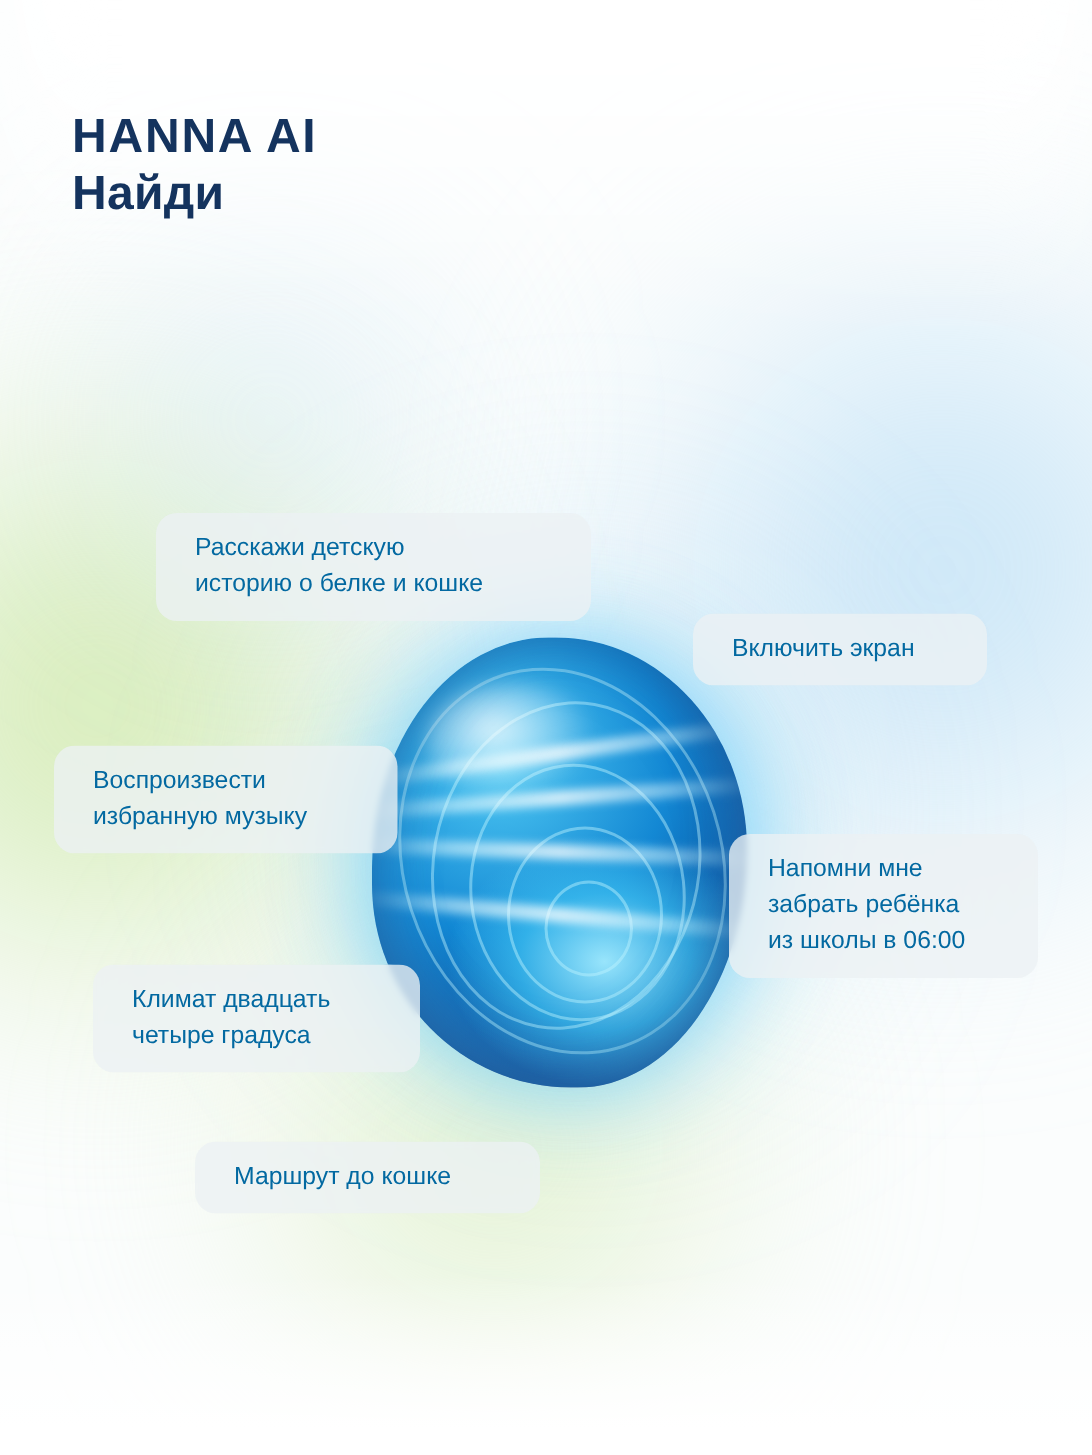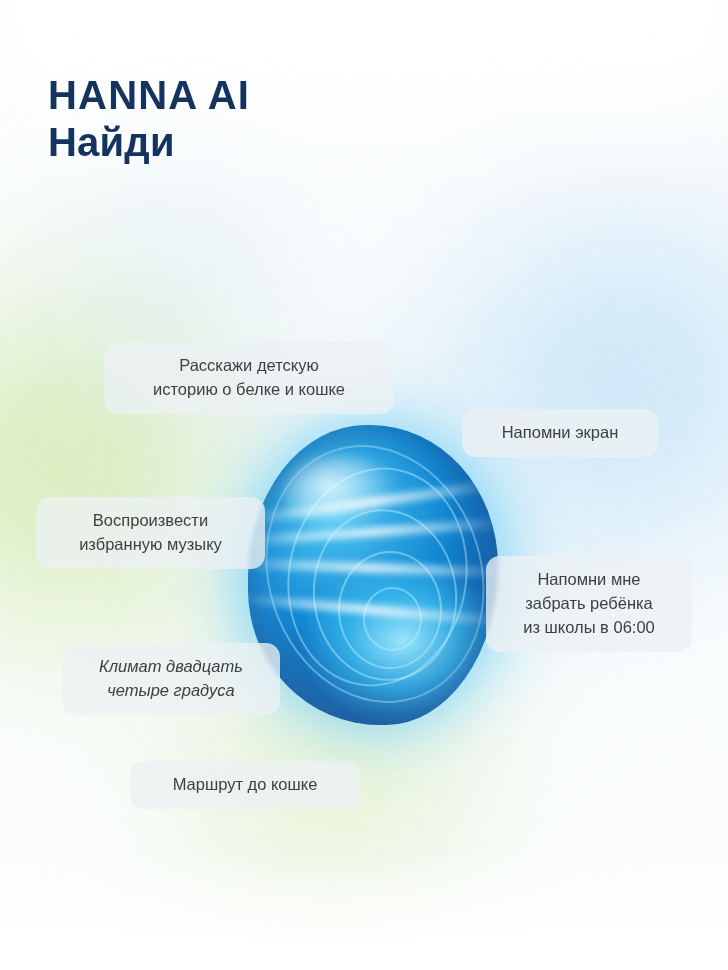--- a/index.html
+++ b/index.html
@@ -86,21 +86,21 @@
   }
 
   
   .headline {
     position: absolute;
     left: 48px;
     top: 72px;
     z-index: 8;
   }
   .headline .line {
-    font-size: 40px;
+    font-size: 32px;
     line-height: 1.18;
     font-weight: bold;
     color: #14335e;
     letter-spacing: 0.2px;
     white-space: pre;
   }
   .headline .line-1 {
     letter-spacing: 1.2px;
   }
 
@@ -173,37 +173,36 @@
     box-shadow: inset 0 0 40px rgba(10, 50, 120, 0.55), inset 0 -18px 40px rgba(120, 230, 255, 0.35);
   }
 
   
   .chip {
     position: absolute;
     z-index: 6;
     border-radius: 14px;
     background: rgba(236, 241, 243, 0.78);
     backdrop-filter: blur(2px);
-    color: #404040;
+    color: #0369a1;
     font-size: 16.5px;
     line-height: 1.45;
     padding: 12px 26px;
     box-sizing: border-box;
-    text-align: center;
   }
   .chip .txt {
     display: block;
     white-space: pre-line;
   }
 
   .chip-story    { left: 104px; top: 342px;  width: 290px; }
   .chip-screen   { left: 462px; top: 409px;  width: 196px; }
   .chip-music    { left: 36px;  top: 497px;  width: 229px; }
   .chip-remind   { left: 486px; top: 556px;  width: 206px; }
-  .chip-climate  { left: 62px;  top: 643px;  width: 218px; font-style: italic; }
+  .chip-climate  { left: 62px;  top: 643px;  width: 218px; }
   .chip-route    { left: 130px; top: 761px;  width: 230px; }
   .chip-places   { left: 432px; top: 736px;  width: 222px; }
 </style>
 </head>
 <body>
 
 <div class="poster">
 
   <div class="bg-base"></div>
   <div class="bg-blob blob-green-left"></div>
@@ -234,21 +233,21 @@
       <div class="highlight"></div>
       <div class="rim"></div>
     </div>
   </div>
 
   <div class="chip chip-story">
     <span class="txt">Расскажи детскую
 историю о белке и кошке</span>
   </div>
   <div class="chip chip-screen">
-    <span class="txt">Напомни экран</span>
+    <span class="txt">Включить экран</span>
   </div>
   <div class="chip chip-music">
     <span class="txt">Воспроизвести
 избранную музыку</span>
   </div>
   <div class="chip chip-remind">
     <span class="txt">Напомни мне
 забрать ребёнка
 из школы в 06:00</span>
   </div>

